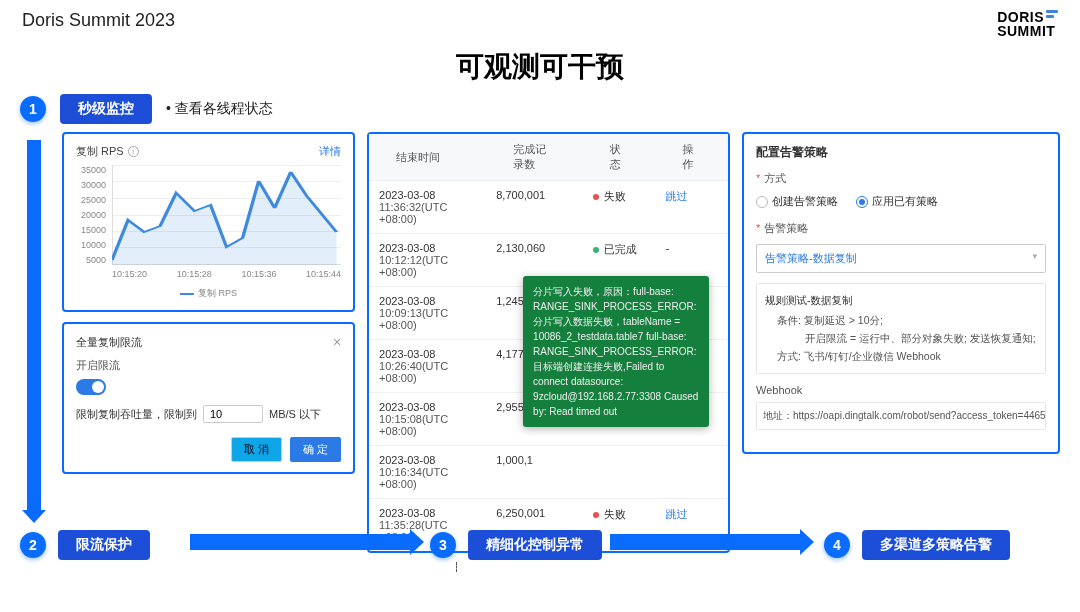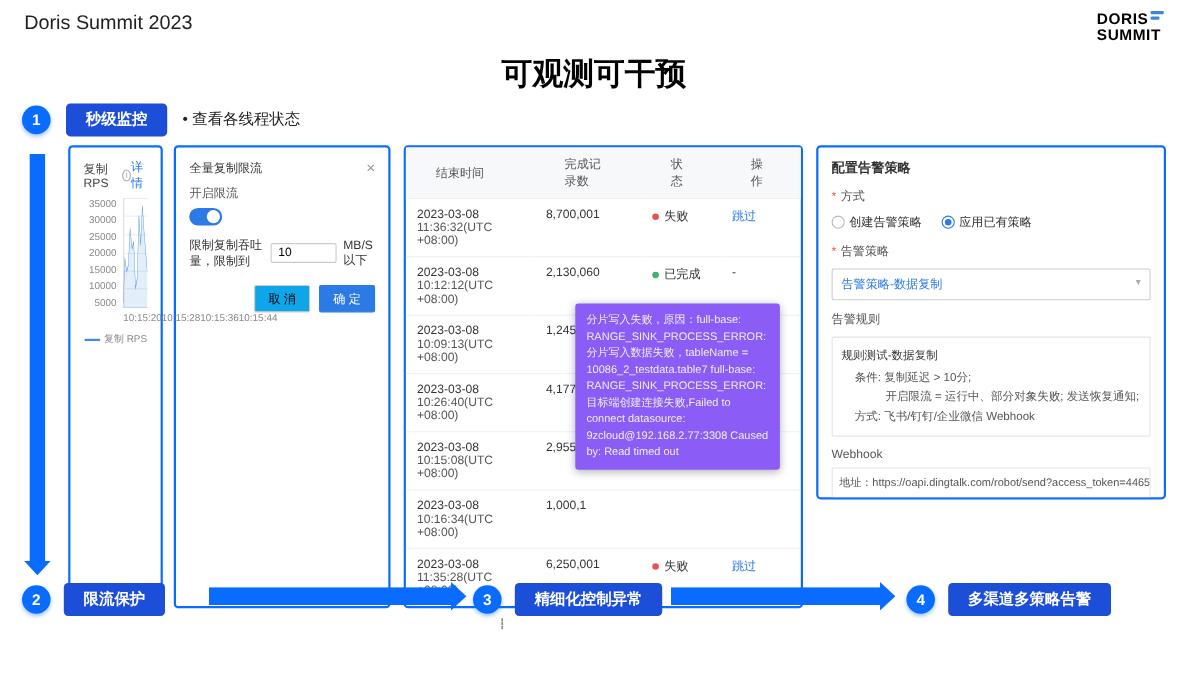--- a/index.html
+++ b/index.html
@@ -10,21 +10,21 @@
 .header-right .bars { display:inline-block; vertical-align:top; margin-left:2px; }
 .header-right .bar { display:block; width:12px; height:3px; background:#3d85dd; margin-bottom:2px; border-radius:1px; }
 .header-right .bar:nth-child(2){width:8px;}
 .title { text-align:center; font-size:28px; font-weight:700; margin:10px 0 8px; }
 .row1 { display:flex; align-items:center; gap:14px; padding-left:20px; margin-bottom:8px; }
 .num-circle { width:26px; height:26px; border-radius:50%; background:#0a6cff; color:#fff; font-size:14px; font-weight:700; display:flex; align-items:center; justify-content:center; box-shadow:0 2px 4px rgba(10,108,255,.4); }
 .pill { background:#1d4ed8; color:#fff; padding:6px 18px; border-radius:4px; font-size:14px; font-weight:600; }
 .bullet-text { font-size:14px; color:#222; }
 .bullet-text::before { content:"•  "; }
 .panels { display:flex; gap:12px; padding:0 20px 0 62px; }
-.col { display:flex; gap:10px; }
+.col { display:flex; flex-direction:column; gap:10px; }
 .col1 { width:294px; }
 .col2 { width:364px; }
 .col3 { width:318px; }
 .card { border:2px solid #0a6cff; border-radius:4px; background:#fff; padding:10px 12px; font-size:11px; color:#333; }
 .card-hd { display:flex; justify-content:space-between; align-items:center; margin-bottom:6px; }
 .card-hd-left { font-size:11px; color:#444; display:flex; align-items:center; gap:4px;}
 .info-icon { width:11px; height:11px; border:1px solid #aaa; border-radius:50%; display:inline-flex; align-items:center; justify-content:center; font-size:8px; color:#aaa;}
 .link { color:#2b7ae5; font-size:11px; }
 .chart { position:relative; height:120px; }
 .chart-y { position:absolute; left:0; top:0; bottom:20px; width:34px; display:flex; flex-direction:column; justify-content:space-between; font-size:9px; color:#888; text-align:right; padding-right:4px;}
@@ -45,21 +45,21 @@
 .btn { padding:4px 12px; font-size:11px; border-radius:2px; border:1px solid #ccc; background:#0ea5e9; }
 .btn-primary { background:#2b7ae5; border-color:#2b7ae5; color:#fff; }
 .table-card { padding:0; }
 table { width:100%; border-collapse:collapse; font-size:11px; }
 th { background:#f7f8fa; color:#555; font-weight:500; text-align:left; padding:8px 27px; }
 td { padding:8px 10px; border-top:1px solid #eef0f2; vertical-align:top; color:#333; }
 .ts-sub { color:#555; }
 .dot { display:inline-block; width:6px; height:6px; border-radius:50%; margin-right:5px; vertical-align:middle;}
 .dot-red { background:#e55353; }
 .dot-green { background:#3cb371; }
-.tooltip { position:absolute; background:#8b5cf6; color:#eee; font-size:10px; line-height:1.5; padding:8px 10px; border-radius:3px; width:186px; z-index:10; box-shadow:0 2px 8px rgba(0,0,0,.3); }
+.tooltip { position:absolute; background:#15803d; color:#eee; font-size:10px; line-height:1.5; padding:8px 10px; border-radius:3px; width:186px; z-index:10; box-shadow:0 2px 8px rgba(0,0,0,.3); }
 .alert-card .sec-title { font-size:12px; font-weight:600; margin-bottom:10px; }
 .req-star { color:#e55353; margin-right:4px; }
 .radio-row { display:flex; gap:18px; font-size:11px; margin-bottom:12px; align-items:center;}
 .radio { width:12px; height:12px; border:1px solid #bbb; border-radius:50%; display:inline-flex; align-items:center; justify-content:center; margin-right:4px; vertical-align:middle;}
 .radio.checked { border-color:#2b7ae5; }
 .radio.checked::after { content:""; width:6px; height:6px; background:#2b7ae5; border-radius:50%; }
 .select { border:1px solid #ccc; border-radius:2px; padding:6px 8px; font-size:11px; color:#2b7ae5; display:flex; justify-content:space-between; align-items:flex-start; margin-bottom:10px;}
 .chev { font-size:9px; color:#aaa; }
 .rule-box { border:1px solid #e5e5e5; border-radius:2px; padding:8px; font-size:10.5px; color:#555; line-height:1.7; margin-bottom:10px;}
 .rule-box .rt { color:#333; font-weight:500; margin-bottom:2px;}
@@ -240,21 +240,20 @@
       <div class="section-label"><span class="req-star">*</span><span>方式</span></div>
       <div class="radio-row">
         <label><span class="radio"></span><span>创建告警策略</span></label>
         <label><span class="radio checked"></span><span>应用已有策略</span></label>
       </div>
       <div class="section-label"><span class="req-star">*</span><span>告警策略</span></div>
       <div class="select">
         <span>告警策略-数据复制</span>
           <span class="chev">▾</span>
       </div>
-      <div class="section-label">告警规则</div>
       <div class="rule-box">
         <div class="rt">规则测试-数据复制</div>
         <div style="padding-left:12px;">
           <div>条件: 复制延迟 &gt; 10分;</div>
           <div style="padding-left:28px;">开启限流 = 运行中、部分对象失败; 发送恢复通知;</div>
           <div>方式: 飞书/钉钉/企业微信 Webhook</div>
         </div>
       </div>
       <div class="webhook-label">Webhook</div>
       <div class="webhook-box"><span>地址：</span><span>https://oapi.dingtalk.com/robot/send?access_token=4465c7</span></div>

